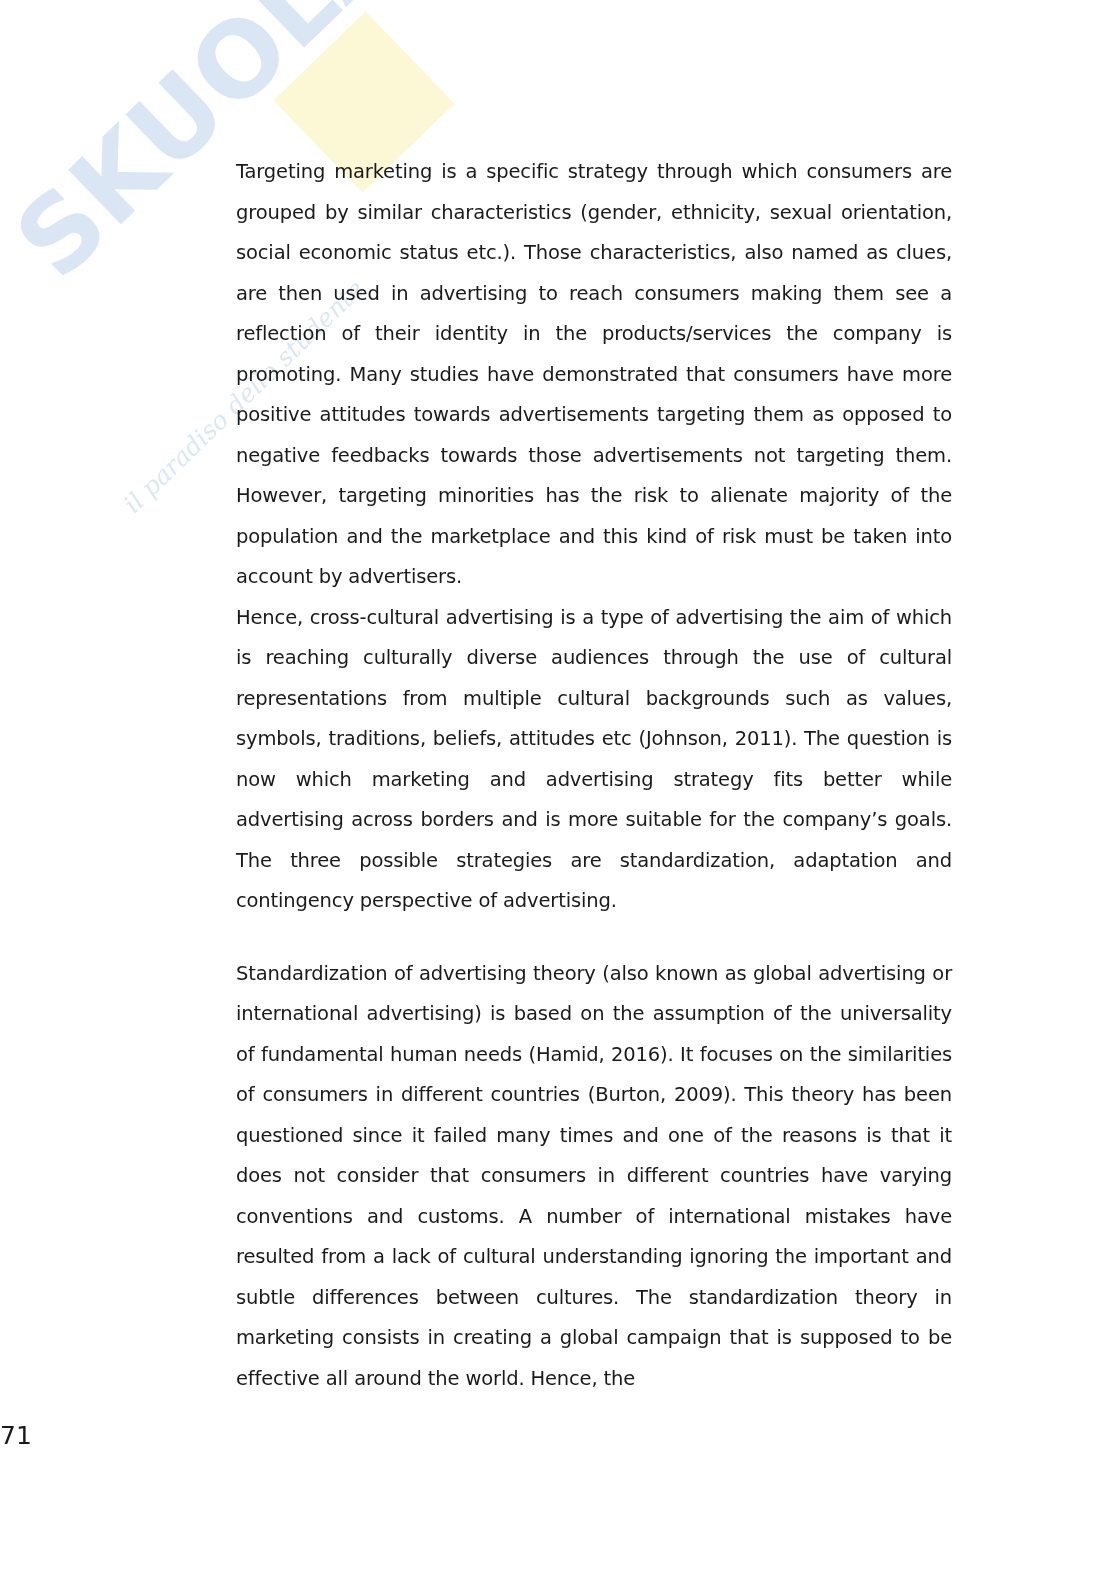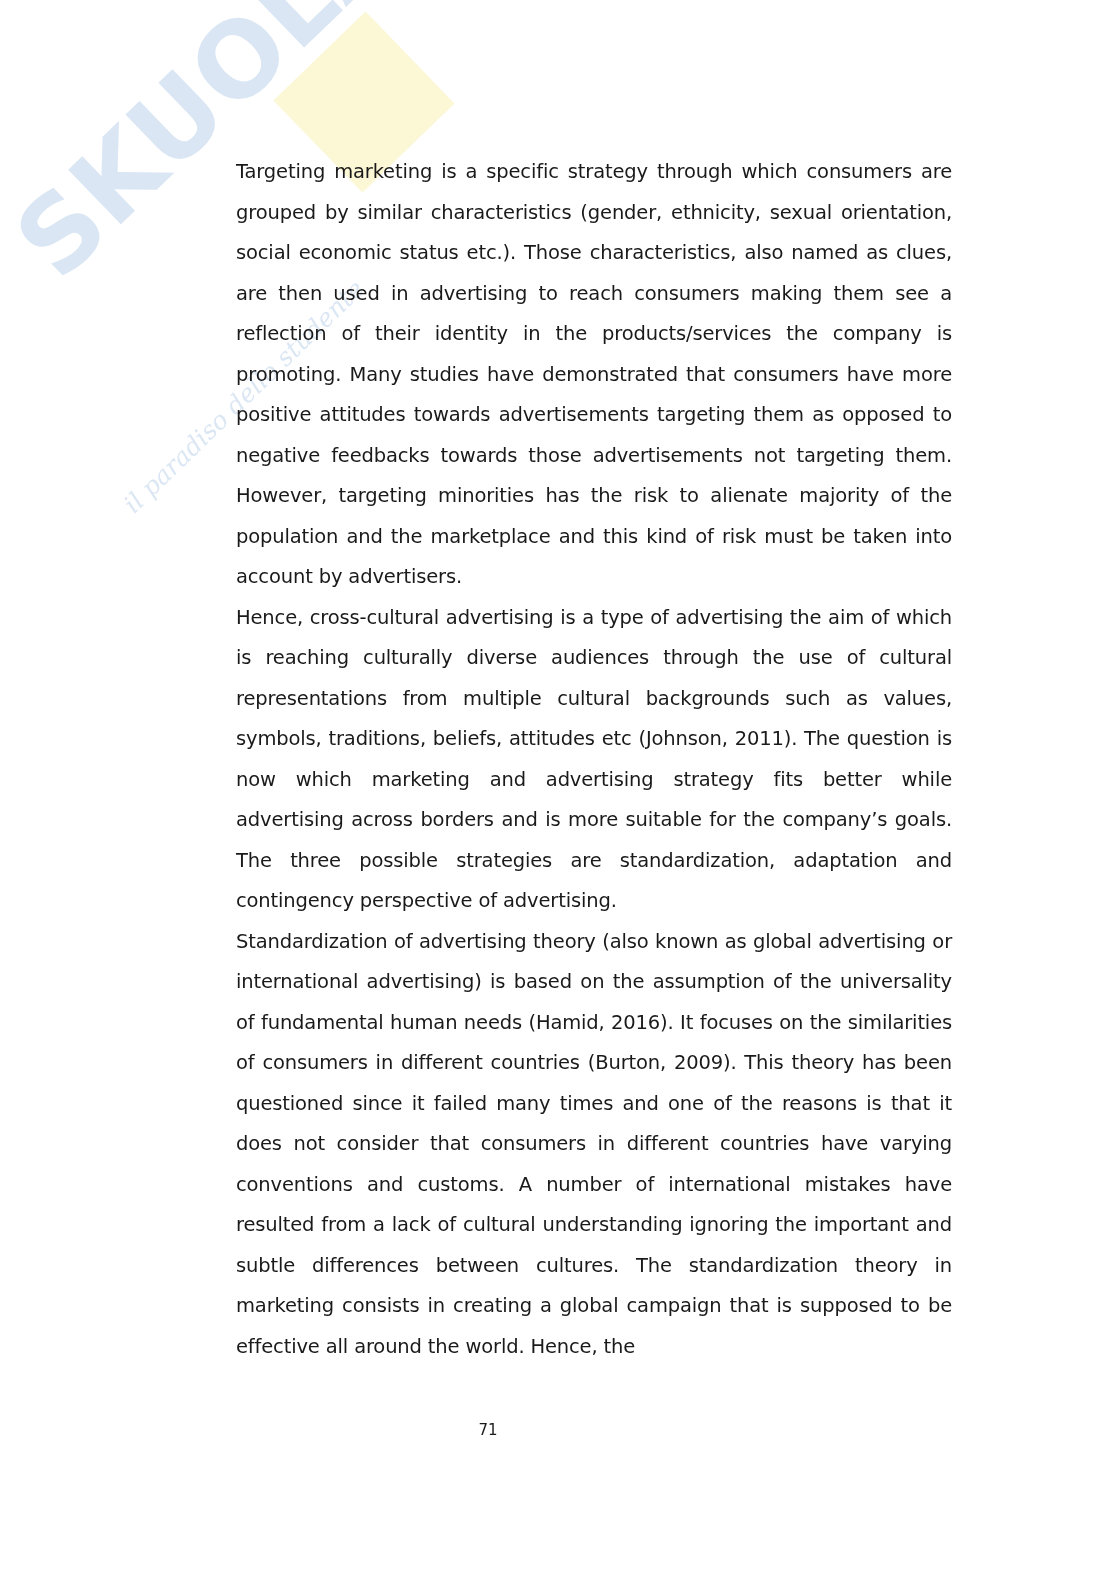--- a/index.html
+++ b/index.html
@@ -76,30 +76,31 @@
     color: #1a1a1a;
     font-size: 19.5px;
     line-height: 40.5px;
     text-align: justify;
     text-justify: inter-word;
     font-family: "DejaVu Sans", sans-serif;
     letter-spacing: -0.15px;
   }
   .para:last-child {
     text-align: justify;
+    margin-top: 32px;
   }
 
   
   .folio {
     position: absolute;
-    left: 12px;
+    left: 0;
     top: 1421px;
     width: 952px;
-    text-align: center;
-    font-size: 15px;
+    text-align: left;
+    font-size: 25px;
     color: #1a1a1a;
     font-family: "DejaVu Sans", sans-serif;
     z-index: 2;
   }
 </style>
 </head>
 <body>
 
 <div class="page">
 

